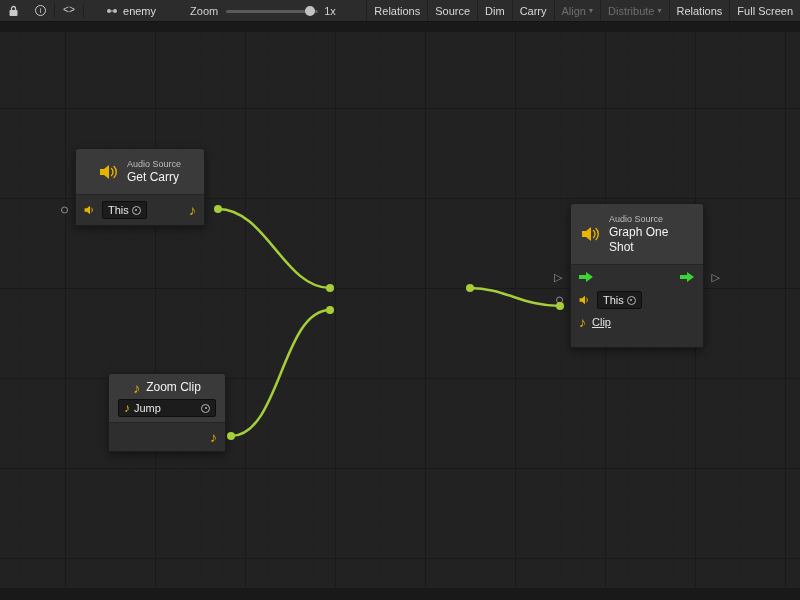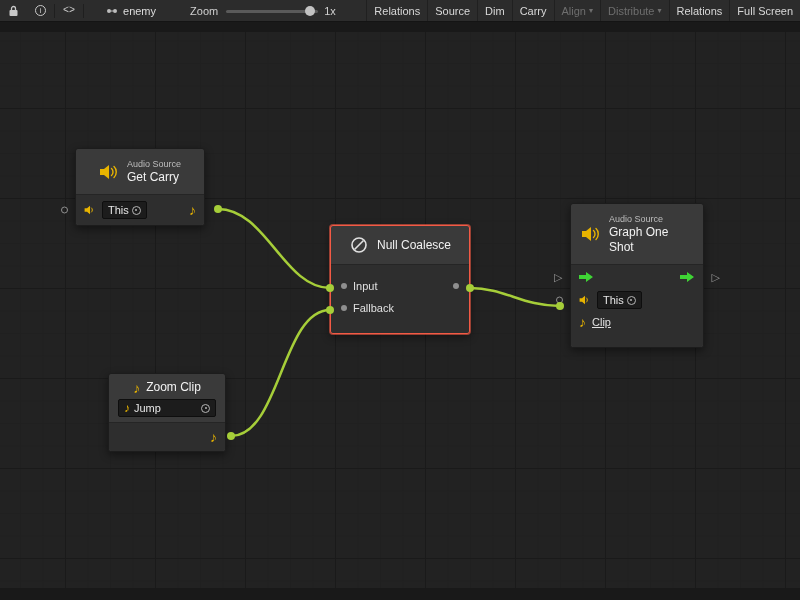--- a/index.html
+++ b/index.html
@@ -176,43 +176,20 @@
           <span class="field">
             <span>This</span>
             <span class="target-icon"></span>
           </span>
           <span class="flex"></span>
           <span class="note-icon">♪</span>
         </div>
       </div>
     </div>
 
-    <div class="node selected" style="left:330px; top:193px; width:140px;">
-      <div class="node-header">
-        <span class="svg-icon">
-          <svg width="20" height="20" viewBox="0 0 20 20">
-            <circle cx="10" cy="10" r="7" stroke="#e0e0e0" stroke-width="1.6" fill="none"></circle>
-            <line x1="5.5" y1="14.5" x2="14.5" y2="5.5" stroke="#e0e0e0" stroke-width="1.6"></line>
-          </svg>
-        </span>
-        <div class="node-title">Null Coalesce</div>
-      </div>
-      <div class="node-body nc-body">
-        <div class="prow h22" style="padding:0 10px;">
-          <span class="mini-dot"></span>
-          <span style="font-size:11px;">Input</span>
-          <span class="flex"></span>
-          <span class="mini-dot"></span>
-        </div>
-        <div class="prow h22" style="padding:0 10px;">
-          <span class="mini-dot"></span>
-          <span style="font-size:11px;">Fallback</span>
-        </div>
-      </div>
-    </div>
 
     <div class="node" style="left:570px; top:171px; width:134px;">
       <div class="node-header">
         <span class="svg-icon">
           <svg width="20" height="16" viewBox="0 0 20 16">
             <path d="M1 5h4l5-4v14l-5-4H1z" fill="#e8b400"></path>
             <path d="M12.5 4.5c2 1.7 2 5.3 0 7" stroke="#e8b400" stroke-width="1.4" fill="none" stroke-linecap="round"></path>
             <path d="M15 2.5c3 2.6 3 8.4 0 11" stroke="#e8b400" stroke-width="1.4" fill="none" stroke-linecap="round"></path>
           </svg>
         </span>

